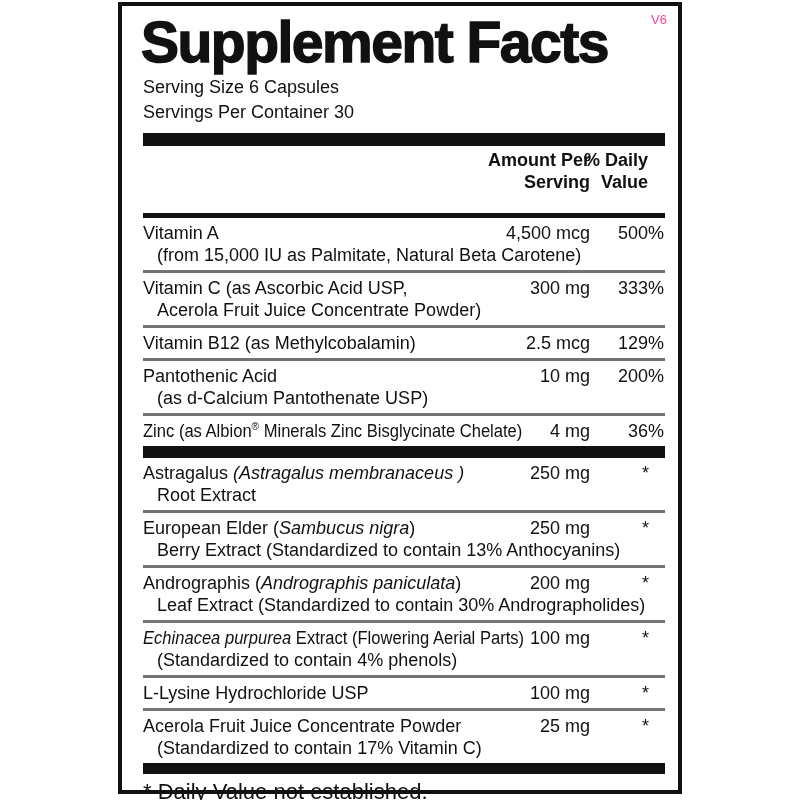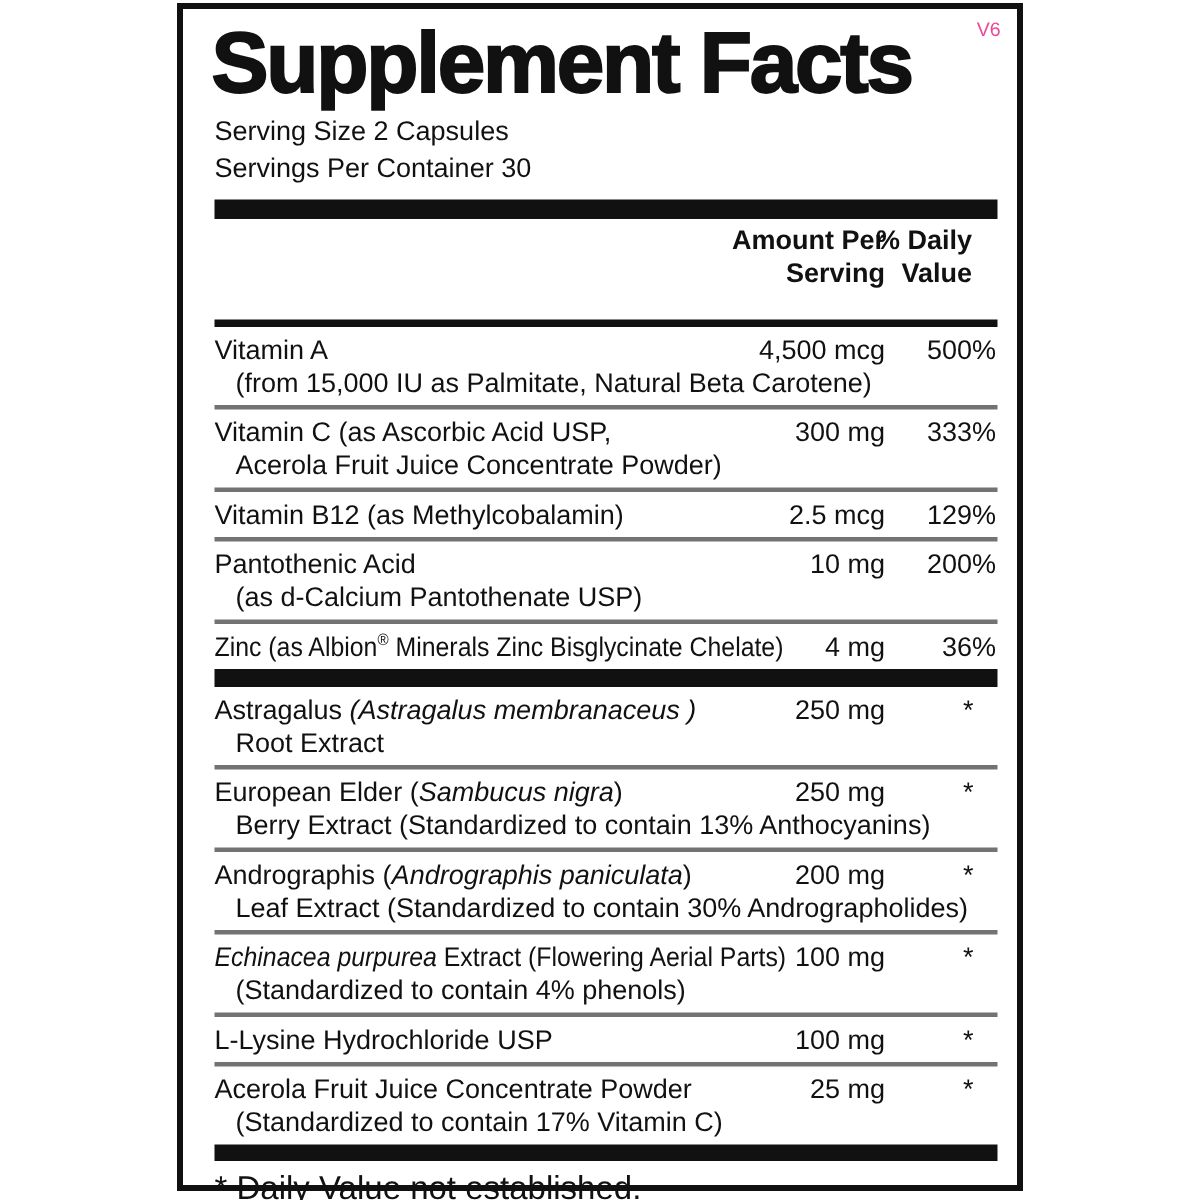--- a/index.html
+++ b/index.html
@@ -47,21 +47,21 @@
   i{font-style:italic;}
   .footnote{font-size:22px;line-height:22px;padding:7px 0 0 0;}
 </style>
 </head>
 <body>
 
 <div class="label">
   <div class="vtag">V6</div>
   <div class="title">Supplement Facts</div>
   <div class="serving-block">
-    <div class="serving-line">Serving Size 2 Capsules</div>
+    <div class="serving-line">Serving Size 6 Capsules</div>
     <div class="serving-line">Servings Per Container 30</div>
   </div>
   <div class="bar bar-top"></div>
 
   <div class="cols-header">
     <div class="col-amount-head">
       <div>Amount Per</div>
       <div>Serving</div>
     </div>
     <div class="col-dv-head">

